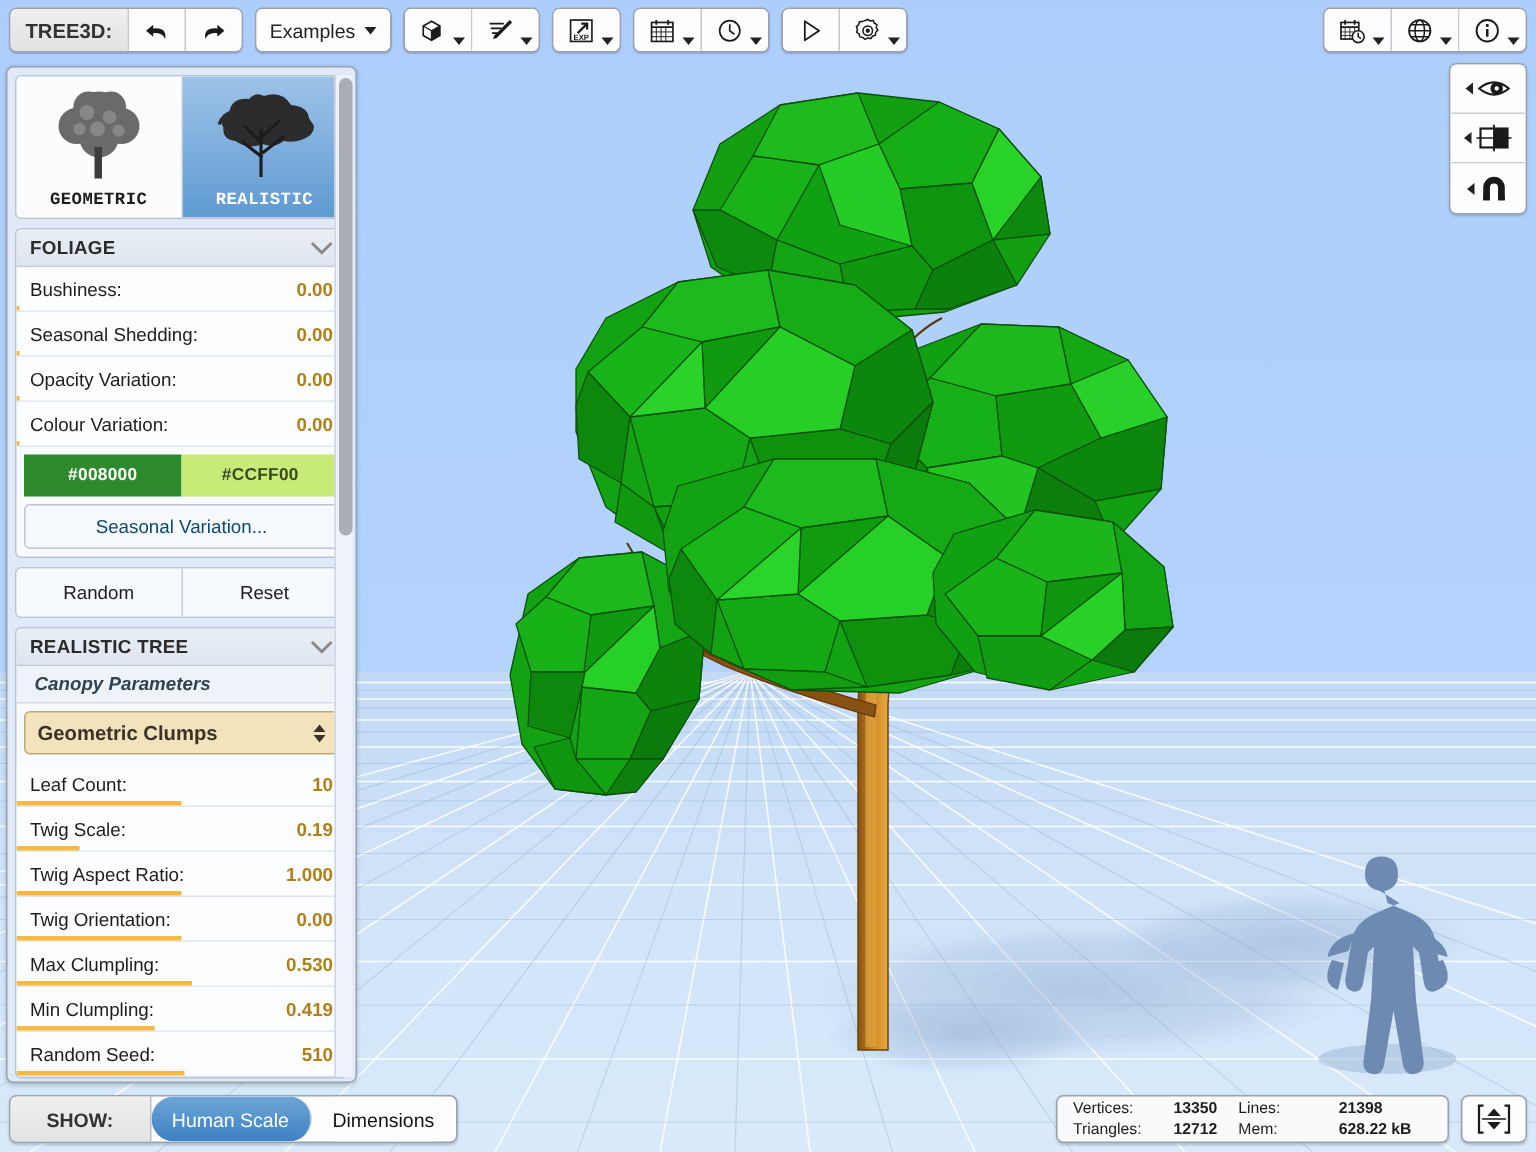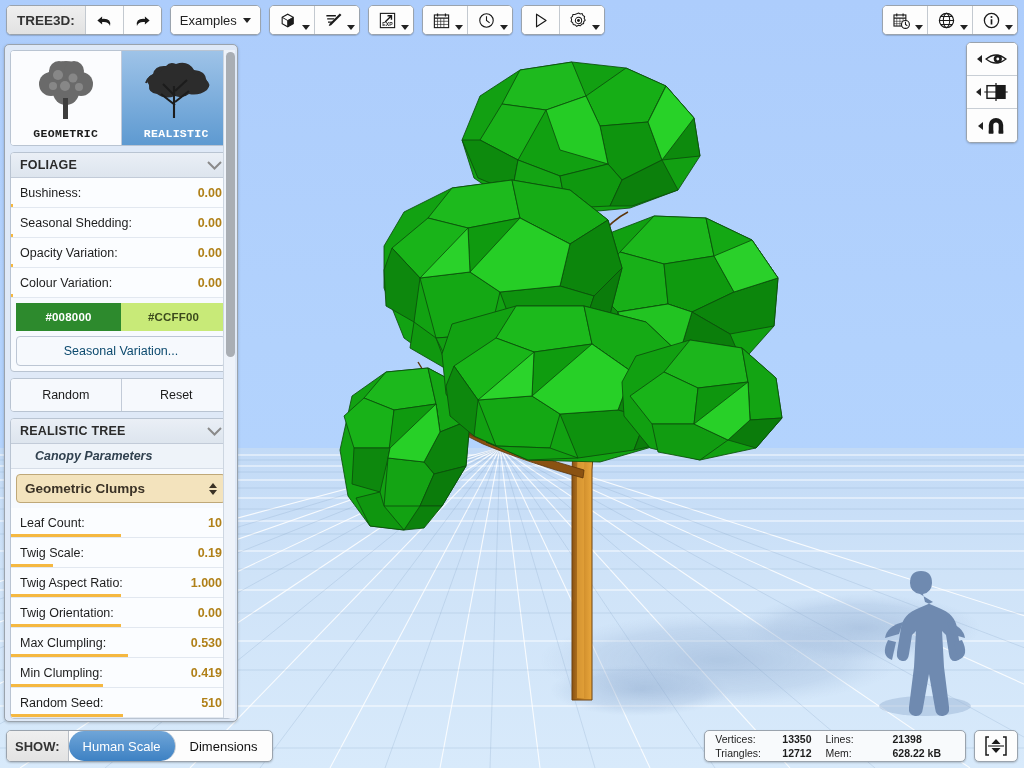--- a/index.html
+++ b/index.html
@@ -144,21 +144,21 @@
   
   .sec-head {
     display: flex; align-items: center; justify-content: space-between;
     height: 25px; padding: 0 9px;
     background: linear-gradient(180deg,#eaeff6,#dde5ee);
     border-bottom: 1px solid #c2cbd8;
     font-size: 12.5px; font-weight: bold; color: #2b2b2b;
     letter-spacing: .2px;
   }
   .sec-sub {
-    height: 25px; line-height: 25px; padding: 0 24px;
+    height: 25px; line-height: 25px; padding: 0 12px;
     background: #eef3f9;
     border-bottom: 1px solid #d6dde7;
     font-size: 12.5px; font-style: italic; font-weight: bold; color: #31414f;
   }
 
   
   .prow {
     position: relative;
     height: 30px;
     display: flex; align-items: center; justify-content: space-between;
@@ -224,21 +224,21 @@
   
   #showbar {
     position: absolute; left: 6px; bottom: 6px;
     height: 32px;
     display: flex; align-items: stretch;
     background: #fdfdfd; border: 1px solid #9aa3ad; border-radius: 5px;
     box-shadow: 0 1px 2px rgba(0,0,0,0.2);
     overflow: hidden;
   }
   .sb-label {
-    display:flex; align-items:center; padding: 0 8px;
+    display:flex; align-items:center; padding: 0 24px;
     background: linear-gradient(180deg,#efefef,#e3e3e3);
     font-size: 13px; font-weight: 600; color: #333;
     border-right: 1px solid #b7bdc5;
   }
   .sb-tab {
     display:flex; align-items:center; padding: 0 14px;
     font-size: 13px; color: #111; background:#fdfdfd;
     border-right: 1px solid #c8ced5; cursor: default; border-radius: 15px;
   }
   .sb-tab:last-child { border-right:none; }

